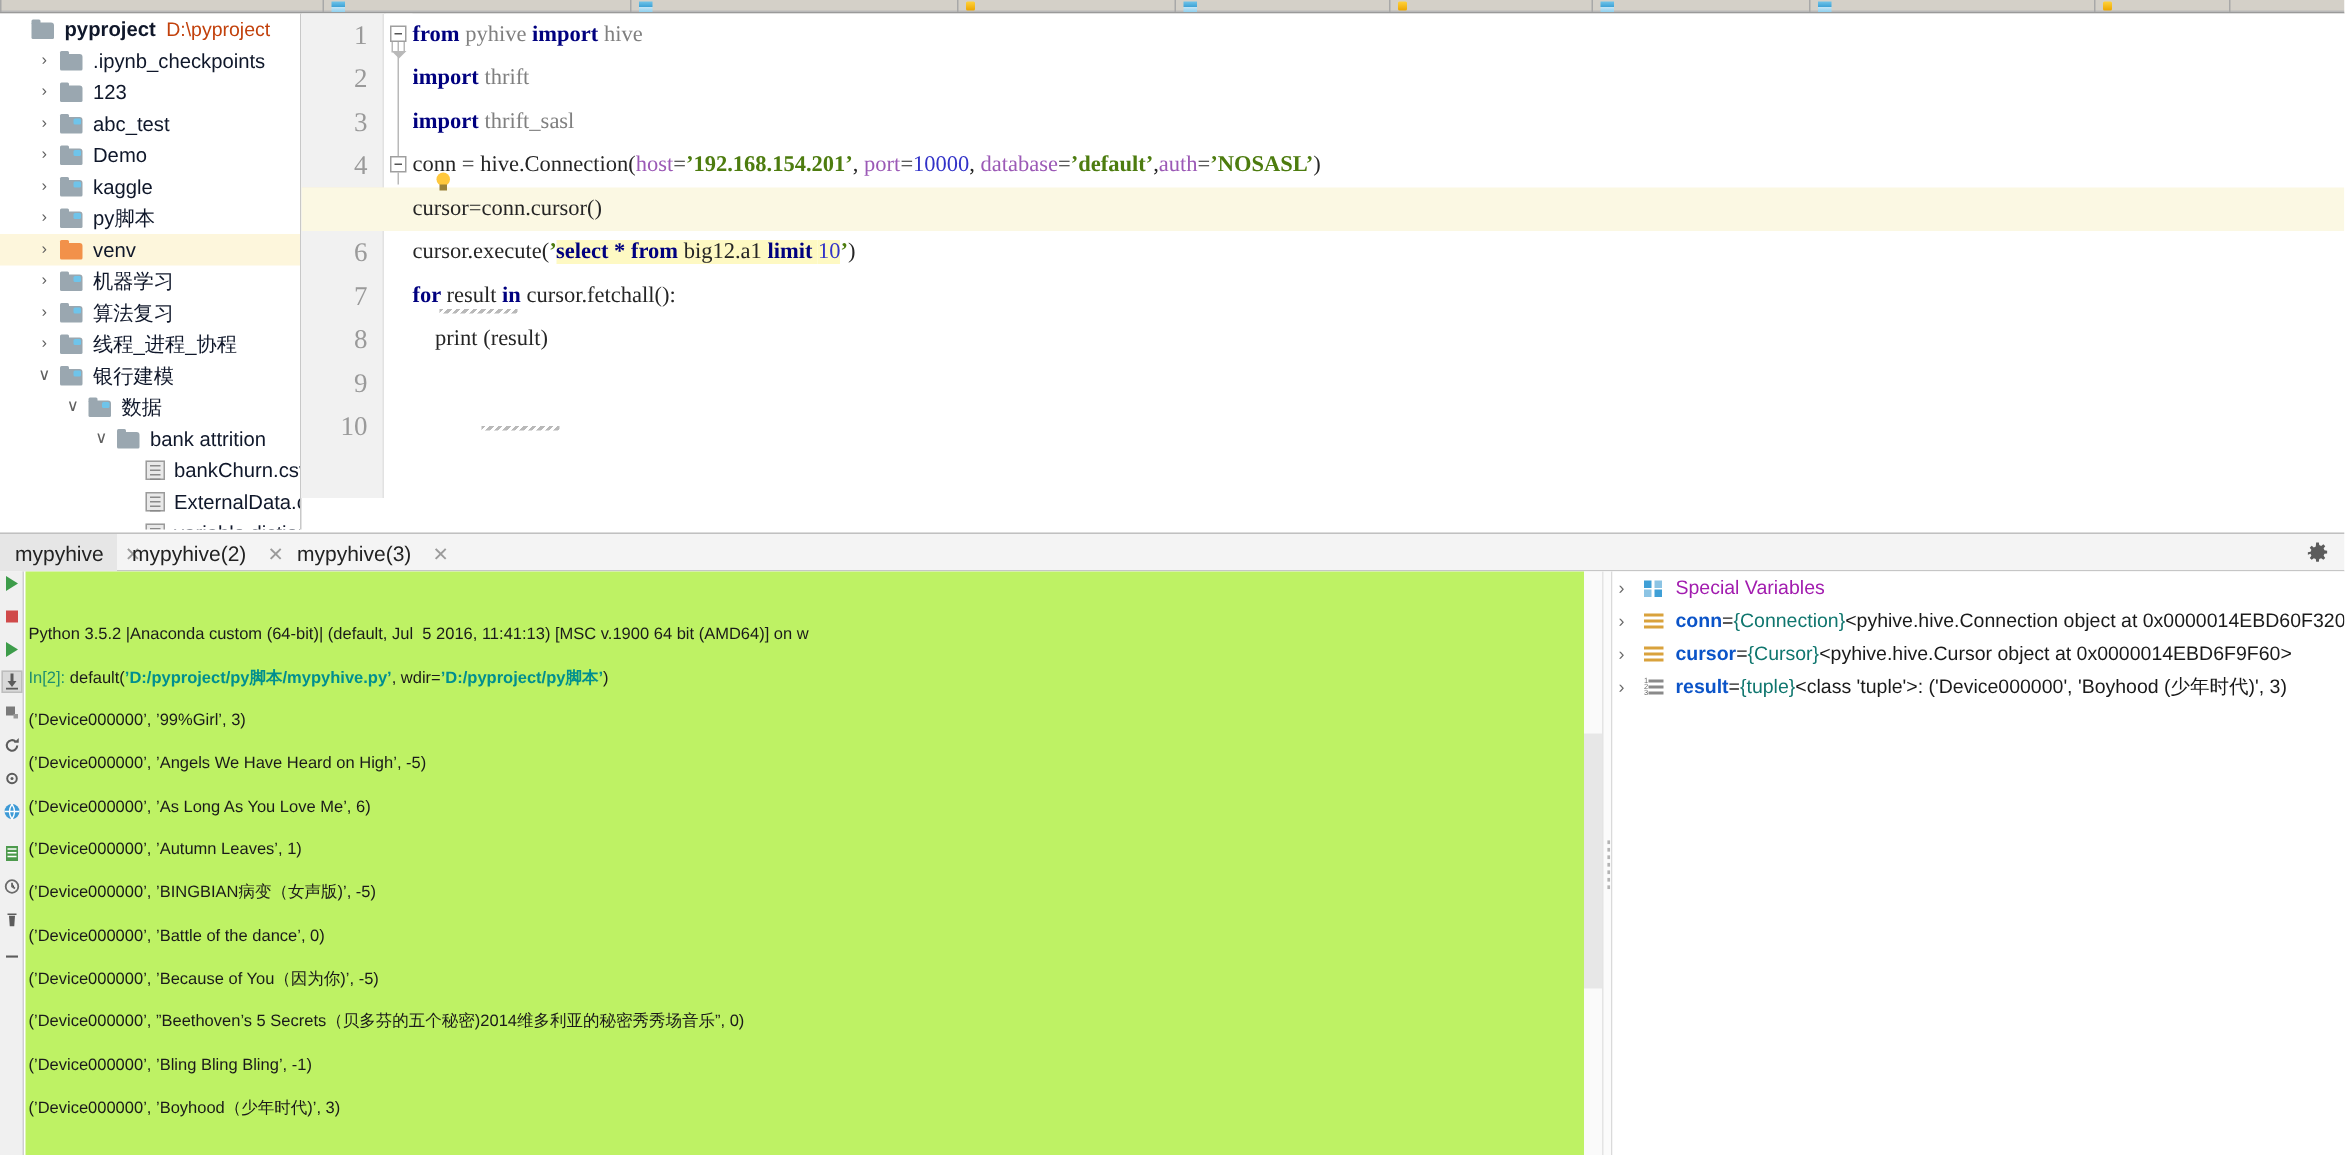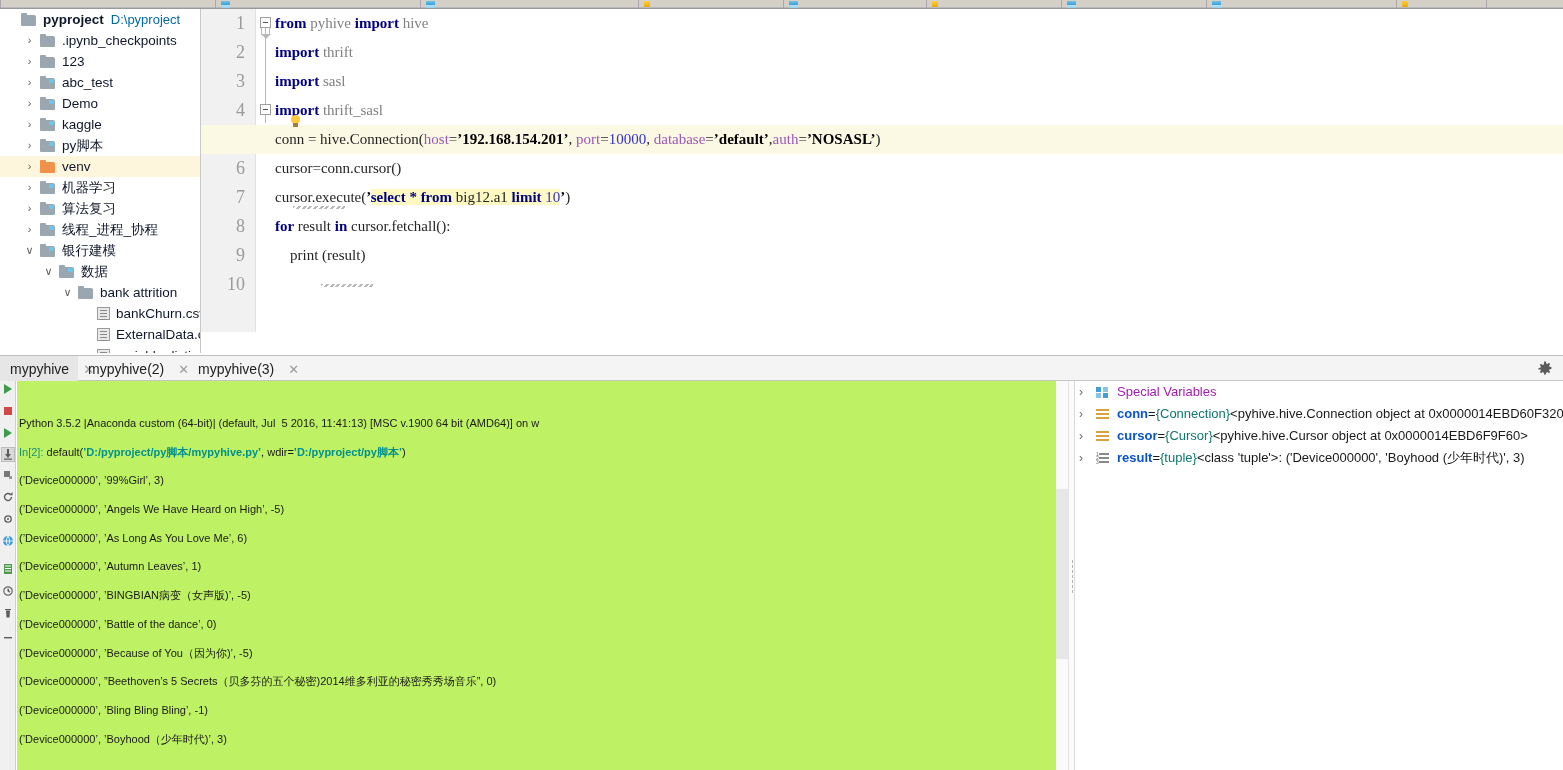--- a/index.html
+++ b/index.html
@@ -74,21 +74,21 @@
   .fileico {
     flex: 0 0 13px; width: 11px; height: 13px; margin-right: 6px;
     background: #e9e9e9; border: 1px solid #9b9b9b; position: relative;
   }
   .fileico:before {
     content:""; position:absolute; left:2px; top:2px; right:2px; height:1px;
     background:#8a8a8a; box-shadow: 0 3px 0 #8a8a8a, 0 6px 0 #8a8a8a, 0 9px 0 0px #8a8a8a;
   }
   .tlabel { font-size: 13.5px; color: #0f172a; }
   .tlabel.bold { font-weight: bold; }
-  .tpath { color: #0369a1; margin-left: 7px; font-size: 13px; }
+  .tpath { color: #c2410c; margin-left: 7px; font-size: 13px; }
 
   
   #editor {
     position: absolute; left: 201px; top: 9px; width: 1362px; height: 323px;
     background: #ffffff; overflow: hidden;
   }
   #gutter {
     position: absolute; left: 0; top: 0; width: 55px; height: 323px;
     background: #f1f1f1; border-right: 1px solid #e2e2e2;
   }
@@ -126,21 +126,21 @@
     position: absolute; right: 10px; font-family: "Liberation Serif", serif;
     font-size: 18px; color: #9a9a9a; line-height: 29px; height:29px;
   }
   .hl-row {
     position: absolute; left: 0; width: 1362px; height: 29px;
     background: #fbf8e3;
   }
   .kw   { color: #00007f; font-weight: bold; }
   .id   { color: #252525; }
   .mod  { color: #808080; }
-  .str  { color: #000000; font-weight: bold; }
+  .str  { color: #4d7c0f; font-weight: bold; }
   .num  { color: #3232c8; }
   .arg  { color: #9b59b6; }
   .fn   { color: #252525; }
   .sqlbg { background: #fef9c3; }
   .bulb {
     position: absolute; left: 88px; top: 106px; width: 13px; height: 15px;
   }
   .bulb .g { position:absolute; left:2px; top:0; width:9px; height:9px; background:#ffc83d; border-radius:50%; }
   .bulb .s { position:absolute; left:4px; top:8px; width:5px; height:4px; background:#9b8238; }
   .squig {
@@ -405,21 +405,20 @@
       </div>
     <div id="fold">
       <div class="fline"></div>
       <div class="foldbox" style="top:8px"></div>
       <div class="foldbox" style="top:95px"></div>
       <div class="foldtip" style="top:19px"></div>
     </div>
     <div id="codearea">
         <div class="cline"><span class="kw">from </span><span class="mod">pyhive </span><span class="kw">import </span><span class="mod">hive</span></div>
         <div class="cline"><span class="kw">import </span><span class="mod">thrift</span></div>
-        <div class="cline"><span class="kw">import </span><span class="mod">sasl</span></div>
         <div class="cline"><span class="kw">import </span><span class="mod">thrift_sasl</span></div>
         <div class="hl-row" style="top: 116px; left: -74px;"></div>
         <div class="cline"><span class="id">conn = hive.Connection(</span><span class="arg">host</span><span class="id">=</span><span class="str">’192.168.154.201’</span><span class="id">, </span><span class="arg">port</span><span class="id">=</span><span class="num">10000</span><span class="id">, </span><span class="arg">database</span><span class="id">=</span><span class="str">’default’</span><span class="id">,</span><span class="arg">auth</span><span class="id">=</span><span class="str">’NOSASL’</span><span class="id">)</span></div>
         <div class="cline"><span class="id">cursor=conn.cursor()</span></div>
         <div class="cline"><span class="id">cursor.execute(</span><span class="str">’</span><span class="kw sqlbg">select * from </span><span class="id sqlbg">big12.a1 </span><span class="kw sqlbg">limit </span><span class="num sqlbg">10</span><span class="str">’</span><span class="id">)</span></div>
         <div class="cline"><span class="kw">for </span><span class="id">result </span><span class="kw">in </span><span class="id">cursor.fetchall():</span></div>
         <div class="cline"><span class="fn">    print </span><span class="id">(result)</span></div>
         <div class="cline"></div>
         <div class="squig" style="left: 18px; top: 197px; width: 52px;"></div>
         <div class="squig" style="left: 46px; top: 275px; width: 52px;"></div>

